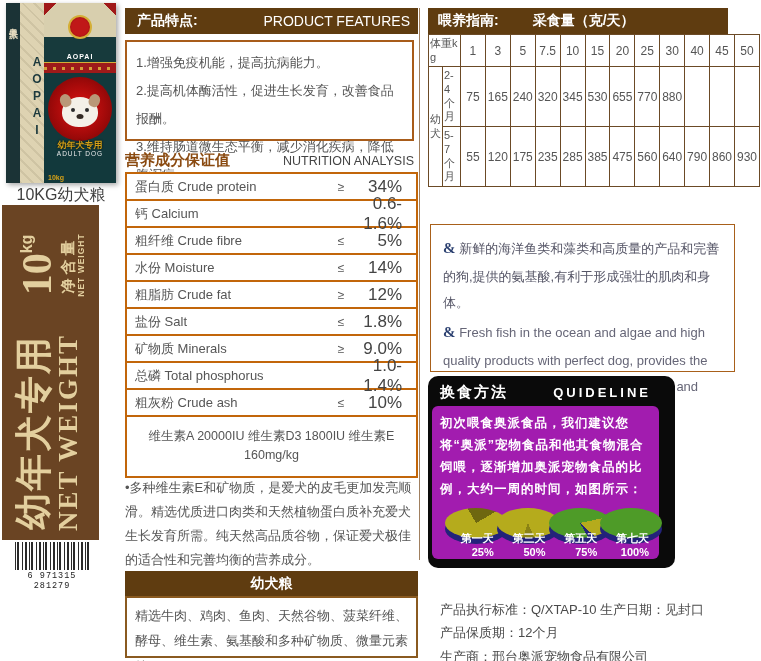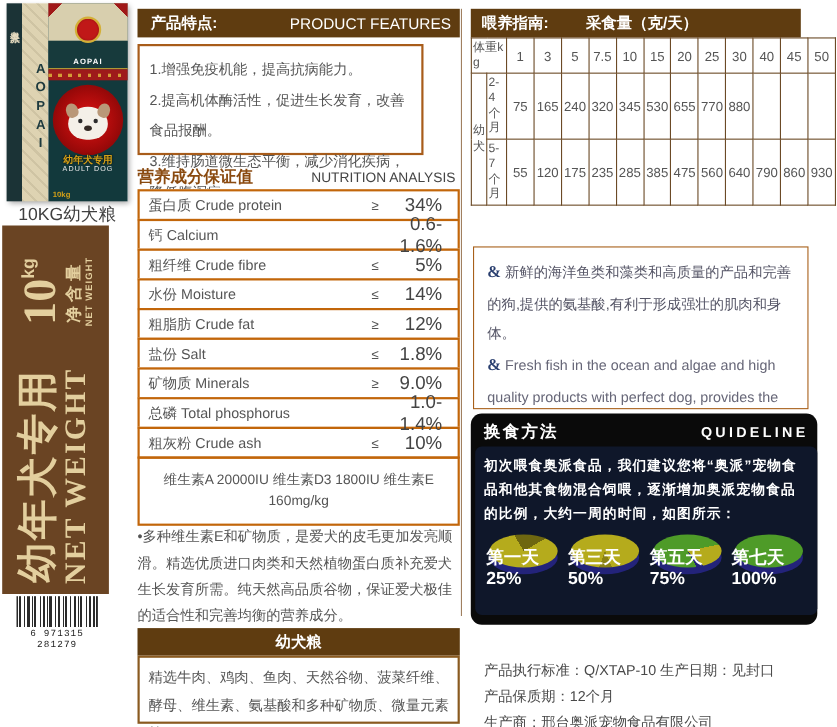--- a/index.html
+++ b/index.html
@@ -75,21 +75,21 @@
     #2a2a2a 7px 8px, #fff 8px 10px, #2a2a2a 10px 12px, #fff 12px 14px); }
   .bar-digits { font-family:"Liberation Mono", monospace; font-size:8.5px; color:#222;
     text-align:center; letter-spacing:1px; margin-top:1px; }
 
   
   .bar-header { height:26px; background:#5f3c10; color:#fff; display:flex;
     align-items:center; font-size:14px; }
   .mid-header { left:125px; top:8px; width:293px; justify-content:space-between;
     padding:0 8px 0 12px; }
   .mid-header .zh { font-weight:bold; }
-  .features-box { left:125px; top:40px; width:260px; height:101px;
+  .features-box { left:125px; top:40px; width:289px; height:101px;
     border:2px solid #a85c1a; padding:7px 9px; }
   .feature-line { font-size:13px; color:#555; line-height:2.15; }
   .nutri-title { left:125px; top:151px; width:293px; display:flex;
     justify-content:space-between; align-items:baseline; padding-right:4px; }
   .nutri-title .zh { font-size:15px; font-weight:bold; color:#8a4a10; }
   .nutri-title .en { font-size:12.5px; color:#444; }
   .nutri-table { left:125px; top:174px; width:293px; }
   .n-row { border:2px solid #c2660a; margin-top:-2px; height:29px; display:flex;
     align-items:center; padding-left:8px; background:#fff; }
   .n-name { flex:1; font-size:13px; color:#555; }
@@ -117,40 +117,40 @@
   td.mon { font-size:11px; line-height:1.25; word-break:break-all; padding:1px; text-align:left; }
   tr.hdr { height:32px; }
   tr.dat { height:60px; }
 
   .fish-box { left:430px; top:224px; width:305px; height:148px;
     border:1px solid #a8601a; padding:8px 12px; }
   .fish-line { font-size:13px; color:#556; line-height:2.05; }
   .fish-line.en { color:#667; }
   .amp { font-family:"Liberation Serif", serif; font-weight:bold; font-size:15px; color:#2a3f6f; }
 
-  .guide-box { left:428px; top:376px; width:315px; height:192px; background:#0a0a0a;
-    border-radius:10px; padding:3px 0 6px 4px; }
+  .guide-box { left:428px; top:376px; width:247px; height:192px; background:#0a0a0a;
+    border-radius:10px; padding:3px 16px 6px 4px; }
   .guide-head { height:27px; display:flex; align-items:center; justify-content:space-between;
     padding:0 8px; color:#fff; }
   .guide-head .zh { font-size:15px; font-weight:bold; letter-spacing:2px; }
   .guide-head .en { font-size:13px; font-weight:bold; letter-spacing:3px; }
-  .guide-body { background:#0f172a; border-radius:6px; height:153px; padding:7px 8px 4px 8px; }
+  .guide-body { background:#a21caf; border-radius:6px; height:153px; padding:7px 8px 4px 8px; }
   .guide-text { color:#fff; font-size:12.5px; font-weight:bold; letter-spacing:1px;
     line-height:1.75; }
   .pies { display:flex; justify-content:space-between; margin-top:5px; padding:0 2px; }
   .pie { width:68px; position:relative; height:52px; }
   .pie-base { position:absolute; left:3px; top:8px; width:62px; height:30px;
     border-radius:50%; background:#23237a; }
   .pie-top { position:absolute; left:3px; top:2px; width:62px; height:30px; border-radius:50%; }
   .pie1 .pie-top { background:conic-gradient(from 60deg, #b5ab1c 0 75%, #6e6710 75% 100%); }
   .pie2 .pie-top { background:conic-gradient(from 200deg, #b5ab1c 0 88%, #8a8214 88% 100%); }
   .pie3 .pie-top { background:conic-gradient(from 150deg, #4e9b28 0 80%, #b5ab1c 80% 95%, #23237a 95% 100%); }
   .pie4 .pie-top { background:#4e9b28; }
-  .pie-label { position:absolute; left:0; right:0; bottom:0; text-align:left;
-    color:#fff; font-size:16px; font-weight:bold; }
+  .pie-label { position:absolute; left:0; right:0; bottom:0; text-align:right;
+    color:#fff; font-size:11px; font-weight:bold; }
 
   .prod-info { left:440px; top:598px; width:320px; }
   .pi-line { font-size:13px; color:#4a4a4a; line-height:1.8; }
 </style>
 </head>
 <body>
 
 <div class="abs package">
   <div class="pkg-spine">奥派</div>
   <div class="pkg-cream">AOPAI</div>

